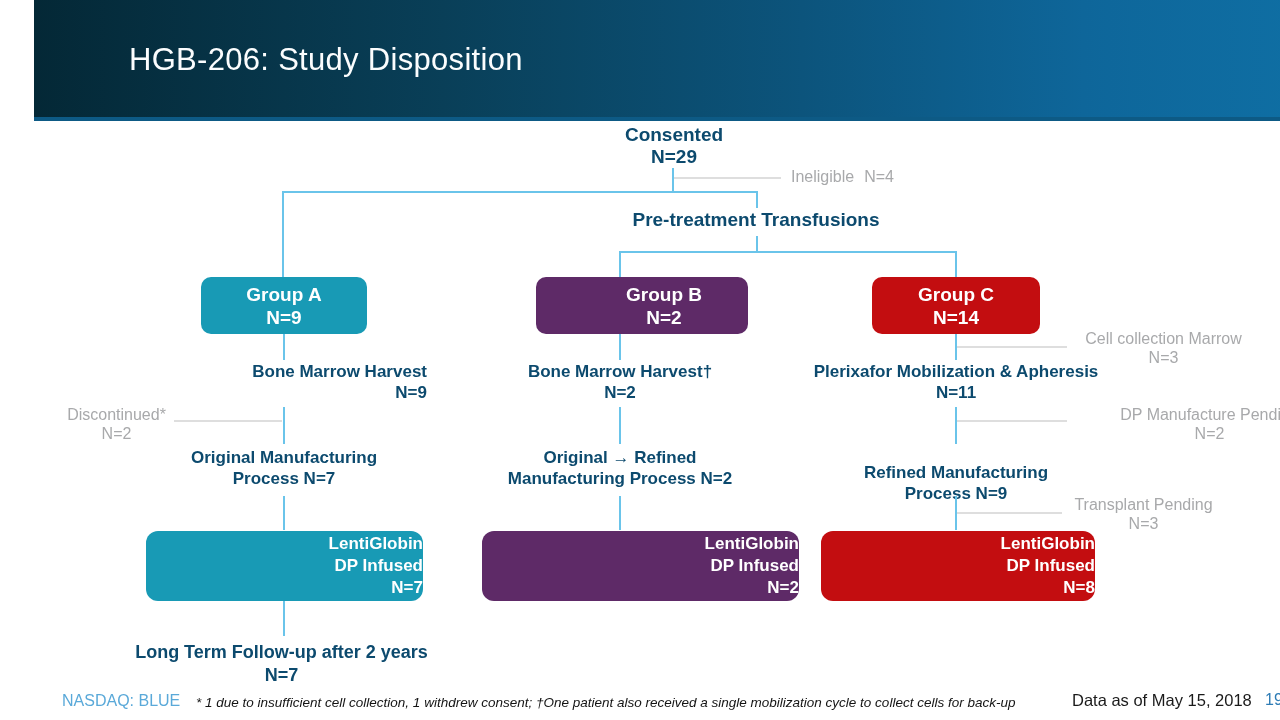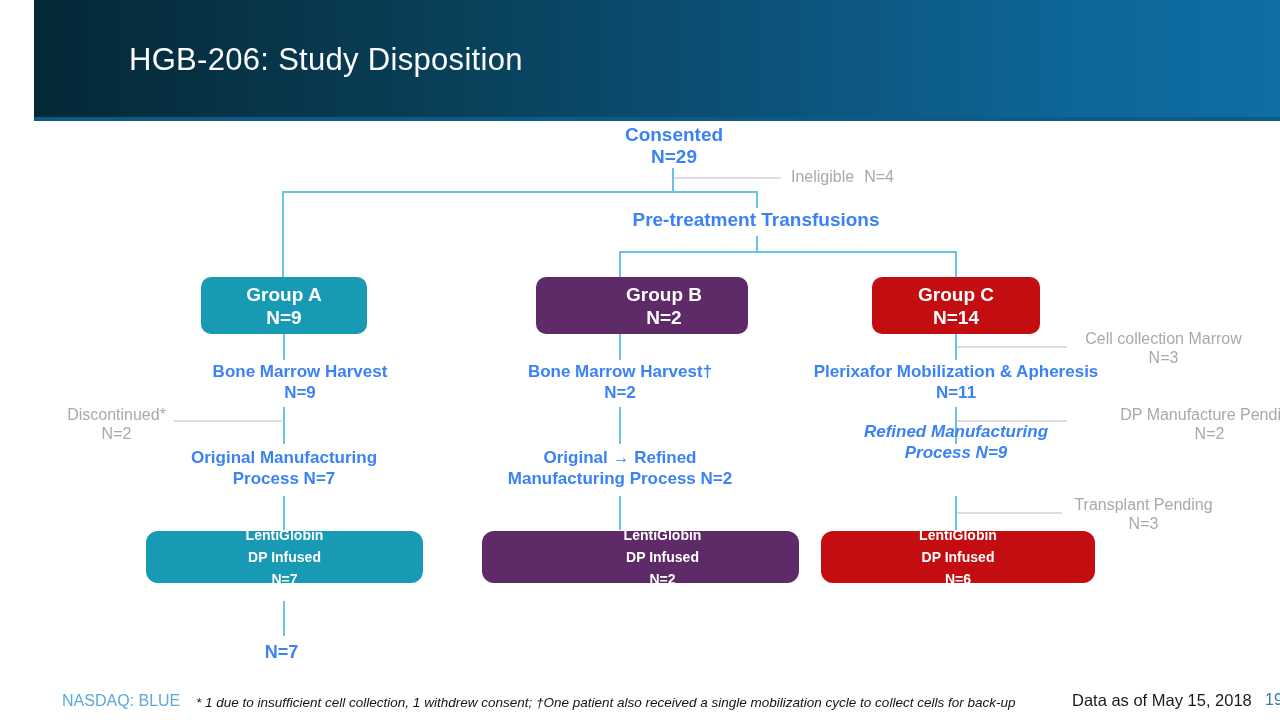--- a/index.html
+++ b/index.html
@@ -14,30 +14,30 @@
     border-bottom:4px solid #0d5a85;
   }
   .hdr-title {
     position:absolute; left:95px; top:42px; margin:0;
     color:#fbfdfe; font-size:31px; font-weight:400; letter-spacing:0.3px;
   }
   
   .vline { position:absolute; width:2px; background:#6ac4ea; }
   .hline { position:absolute; height:2px; background:#6ac4ea; }
   .gline { position:absolute; height:2px; background:#dedede; }
-  .tnode { position:absolute; text-align:center; color:#3b82f6; font-weight:bold; }
+  .tnode { position:absolute; text-align:center; color:#0c4a6e; font-weight:bold; }
   .tnode .l { display:block; }
   .gnote { position:absolute; text-align:center; color:#a8a9ab; font-weight:400; font-size:16px; line-height:19px; }
   .gnote .l { display:block; }
   .box {
     position:absolute; color:#ffffff; font-weight:bold; text-align:center;
     display:flex; flex-direction:column; justify-content:center;
   }
   .gbox { height:57px; border-radius:10px; font-size:19px; line-height:23px; }
-  .lbox { height:52px; border-radius:12px; font-size:14px; line-height:22px; }
+  .lbox { height:70px; border-radius:12px; font-size:17px; line-height:22px;text-align:right; }
   .teal   { background:#189ab5; }
   .purple { background:#5e2a67;padding-left:44px; }
   .red    { background:#c30d10; }
   .fs19 { font-size:19px; line-height:22px; }
   .fs17 { font-size:17px; line-height:21px; }
   .fs18 { font-size:18px; line-height:23px; }
   
   .ticker   { position:absolute; left:28px;  top:692px; font-size:16px; color:#5aa9d9; }
   .footnote { position:absolute; left:162px; top:695px; font-size:13.5px; font-style:italic; color:#141414; white-space:nowrap; }
   .dataasof { position:absolute; left:1038px; top:691px; font-size:16.5px; color:#1a1a1a; }
@@ -95,21 +95,21 @@
     <div class="gline" style="left:923px; top:346px; width:110px;"></div>
     <div class="gnote" style="left:1032px; top:329px; width:195px;">
       <span class="l">Cell collection Marrow</span>
       <span class="l">N=3</span>
     </div>
 
     <div class="vline" style="left:249px; top:334px; height:26px;"></div>
     <div class="vline" style="left:585px; top:334px; height:26px;"></div>
     <div class="vline" style="left:921px; top:334px; height:26px;"></div>
 
-    <div class="tnode fs17" style="left:121px; top:361px; width:290px;">
+    <div class="tnode fs17" style="left:103px; top:361px; width:290px;text-align:right;">
       <span class="l">Bone Marrow Harvest</span>
       <span class="l">N=9</span>
     </div>
     <div class="tnode fs17" style="left:421px; top:361px; width:330px;">
       <span class="l">Bone Marrow Harvest†</span>
       <span class="l">N=2</span>
     </div>
     <div class="tnode fs17" style="left:737px; top:361px; width:370px;">
       <span class="l">Plerixafor Mobilization &amp; Apheresis</span>
       <span class="l">N=11</span>
@@ -132,21 +132,21 @@
     <div class="vline" style="left:921px; top:407px; height:37px;"></div>
 
     <div class="tnode fs17" style="left:105px; top:447px; width:290px;">
       <span class="l">Original Manufacturing</span>
       <span class="l">Process N=7</span>
     </div>
     <div class="tnode fs17" style="left:411px; top:447px; width:350px;">
       <span class="l">Original → Refined</span>
       <span class="l">Manufacturing Process N=2</span>
     </div>
-    <div class="tnode fs17" style="left:737px; top:421px; width:370px;font-style:italic;">
+    <div class="tnode fs17" style="left:737px; top:462px; width:370px;">
       <span class="l">Refined Manufacturing</span>
       <span class="l">Process N=9</span>
     </div>
 
     <div class="vline" style="left:249px; top:496px; height:34px;"></div>
     <div class="vline" style="left:585px; top:496px; height:34px;"></div>
     <div class="vline" style="left:921px; top:496px; height:34px;"></div>
 
     <div class="gline" style="left:923px; top:512px; width:105px;"></div>
     <div class="gnote" style="left:1012px; top:495px; width:195px;">
@@ -160,26 +160,27 @@
       <span>N=7</span>
     </div>
     <div class="box lbox purple" style="left:448px; top:531px; width:273px;">
       <span>LentiGlobin</span>
       <span>DP Infused</span>
       <span>N=2</span>
     </div>
     <div class="box lbox red" style="left:787px; top:531px; width:274px;">
       <span>LentiGlobin</span>
       <span>DP Infused</span>
-      <span>N=6</span>
+      <span>N=8</span>
     </div>
 
     <div class="vline" style="left:249px; top:601px; height:35px;"></div>
 
     <div class="tnode fs18" style="left:75px; top:641px; width:345px;">
+      <span class="l">Long Term Follow-up after 2 years</span>
       <span class="l">N=7</span>
     </div>
   </div>
 
   <div class="ticker">NASDAQ: BLUE</div>
   <div class="footnote">* 1 due to insufficient cell collection, 1 withdrew consent; †One patient also received a single mobilization cycle to collect cells for back-up</div>
   <div class="dataasof">Data as of May 15, 2018</div>
   <div class="pagenum">19</div>
 
 </div>

